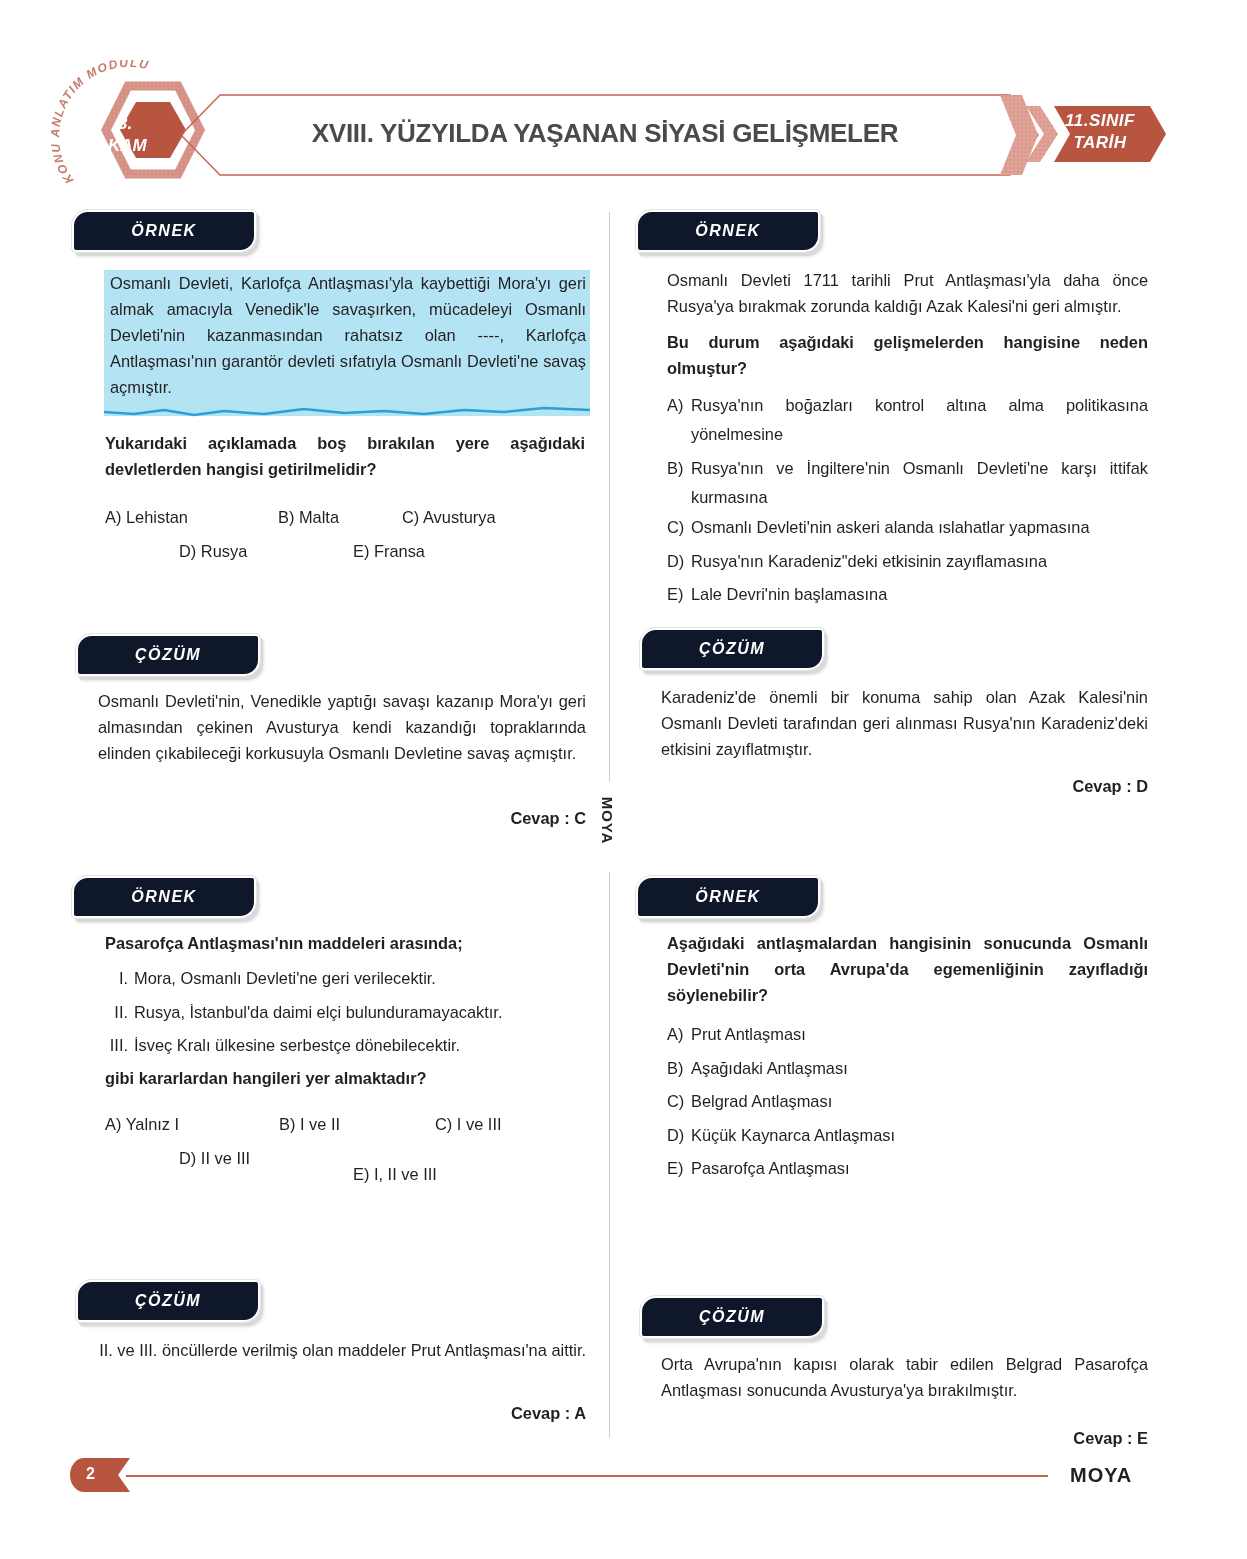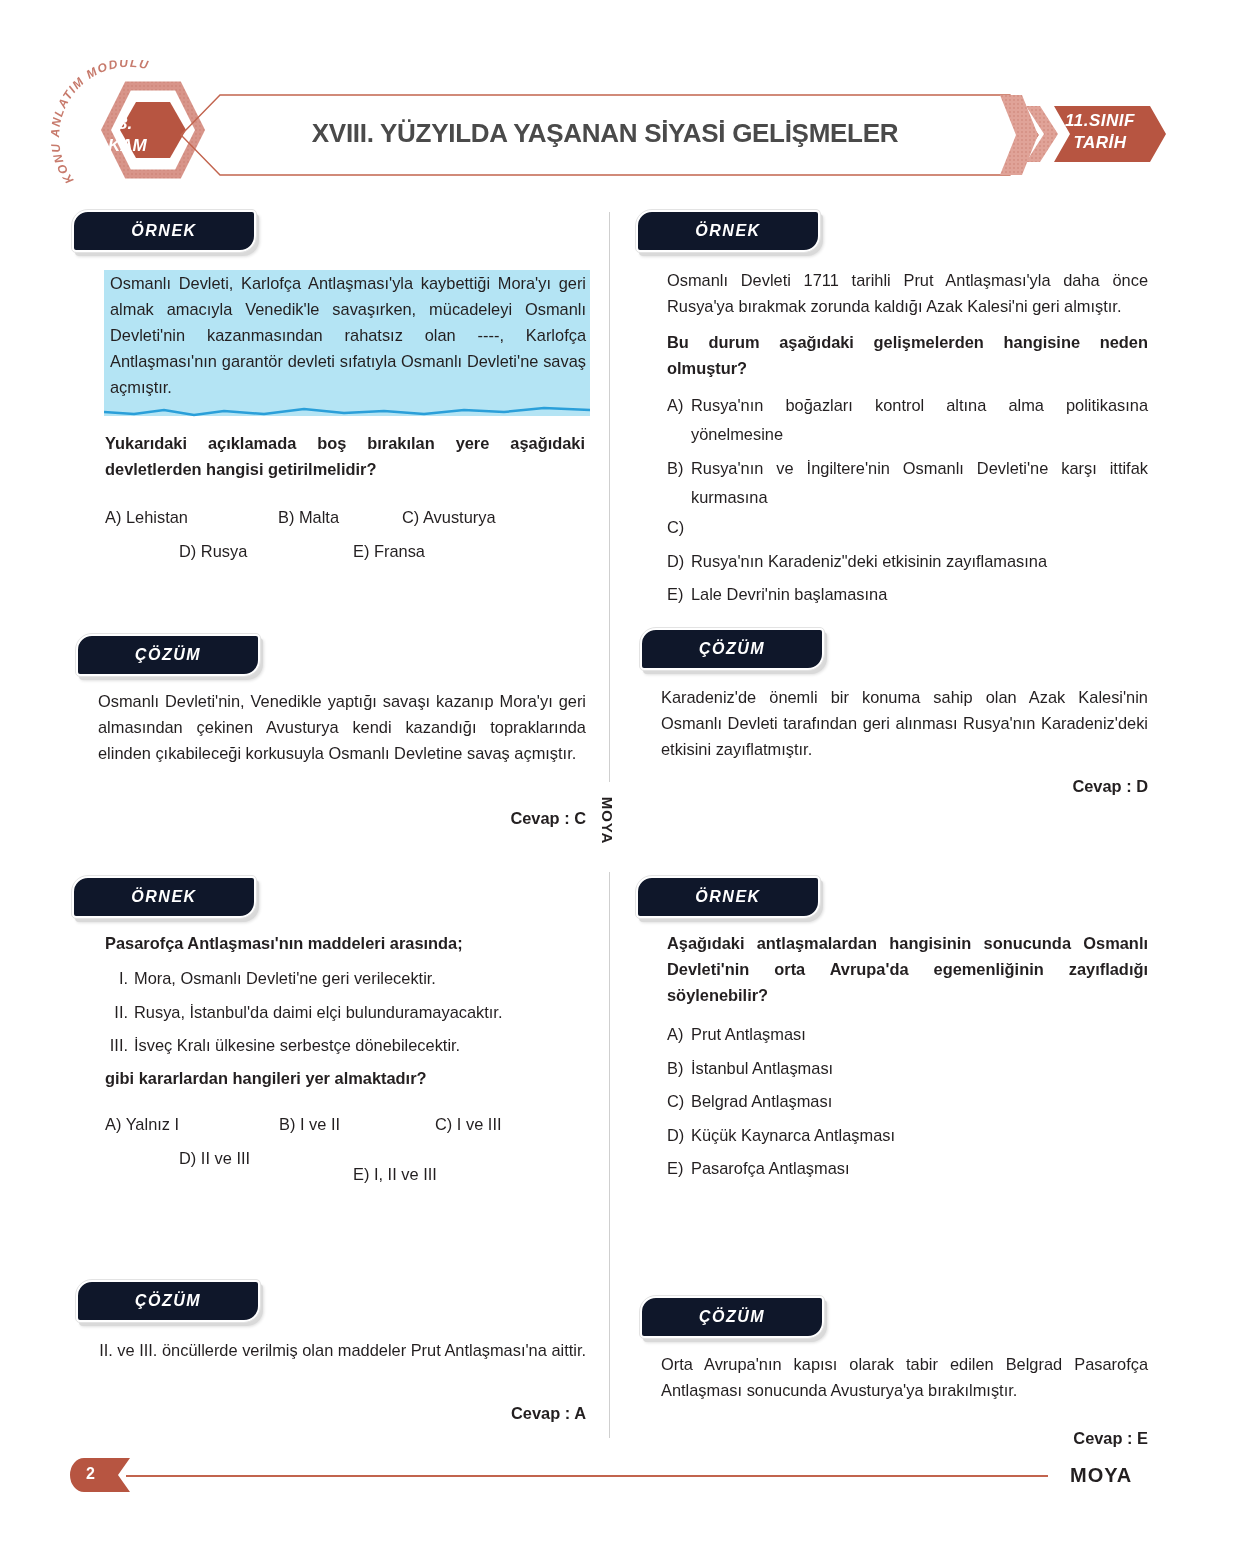--- a/index.html
+++ b/index.html
@@ -130,20 +130,21 @@
   <div class="o">
       <span class="k">A)</span>
       <span class="v p" style="position:static;">Rusya'nın boğazları kontrol altına alma politikasına yönelmesine</span>
     </div>
   <div class="o" style="margin-top:4px;">
       <span class="k">B)</span>
       <span class="v p" style="position:static;">Rusya'nın ve İngiltere'nin Osmanlı Devleti'ne karşı ittifak kurmasına</span>
     </div>
   <div class="o">
       <span class="k">C)</span>
+      <span class="v">Osmanlı Devleti'nin askeri alanda ıslahatlar yapmasına</span>
     </div>
   <div class="o">
       <span class="k">D)</span>
       <span class="v">Rusya'nın Karadeniz"deki etkisinin zayıflamasına</span>
     </div>
   <div class="o">
       <span class="k">E)</span>
       <span class="v">Lale Devri'nin başlamasına</span>
     </div>
 </div>
@@ -181,21 +182,21 @@
 
 <div class="tag" style="left:636px;top:876px;">ÖRNEK</div>
 <div class="p b" style="left:667px;top:930px;width:481px;">Aşağıdaki antlaşmalardan hangisinin sonucunda Osmanlı Devleti'nin orta Avrupa'da egemenliğinin zayıfladığı söylenebilir?</div>
 <div class="opts-list" style="left:667px;top:1018px;width:481px;">
   <div class="o">
       <span class="k">A)</span>
       <span class="v">Prut Antlaşması</span>
     </div>
   <div class="o">
       <span class="k">B)</span>
-      <span class="v">İstanbul Antlaşması</span>
+      <span class="v">Aşağıdaki Antlaşması</span>
     </div>
   <div class="o">
       <span class="k">C)</span>
       <span class="v">Belgrad Antlaşması</span>
     </div>
   <div class="o">
       <span class="k">D)</span>
       <span class="v">Küçük Kaynarca Antlaşması</span>
     </div>
   <div class="o">

